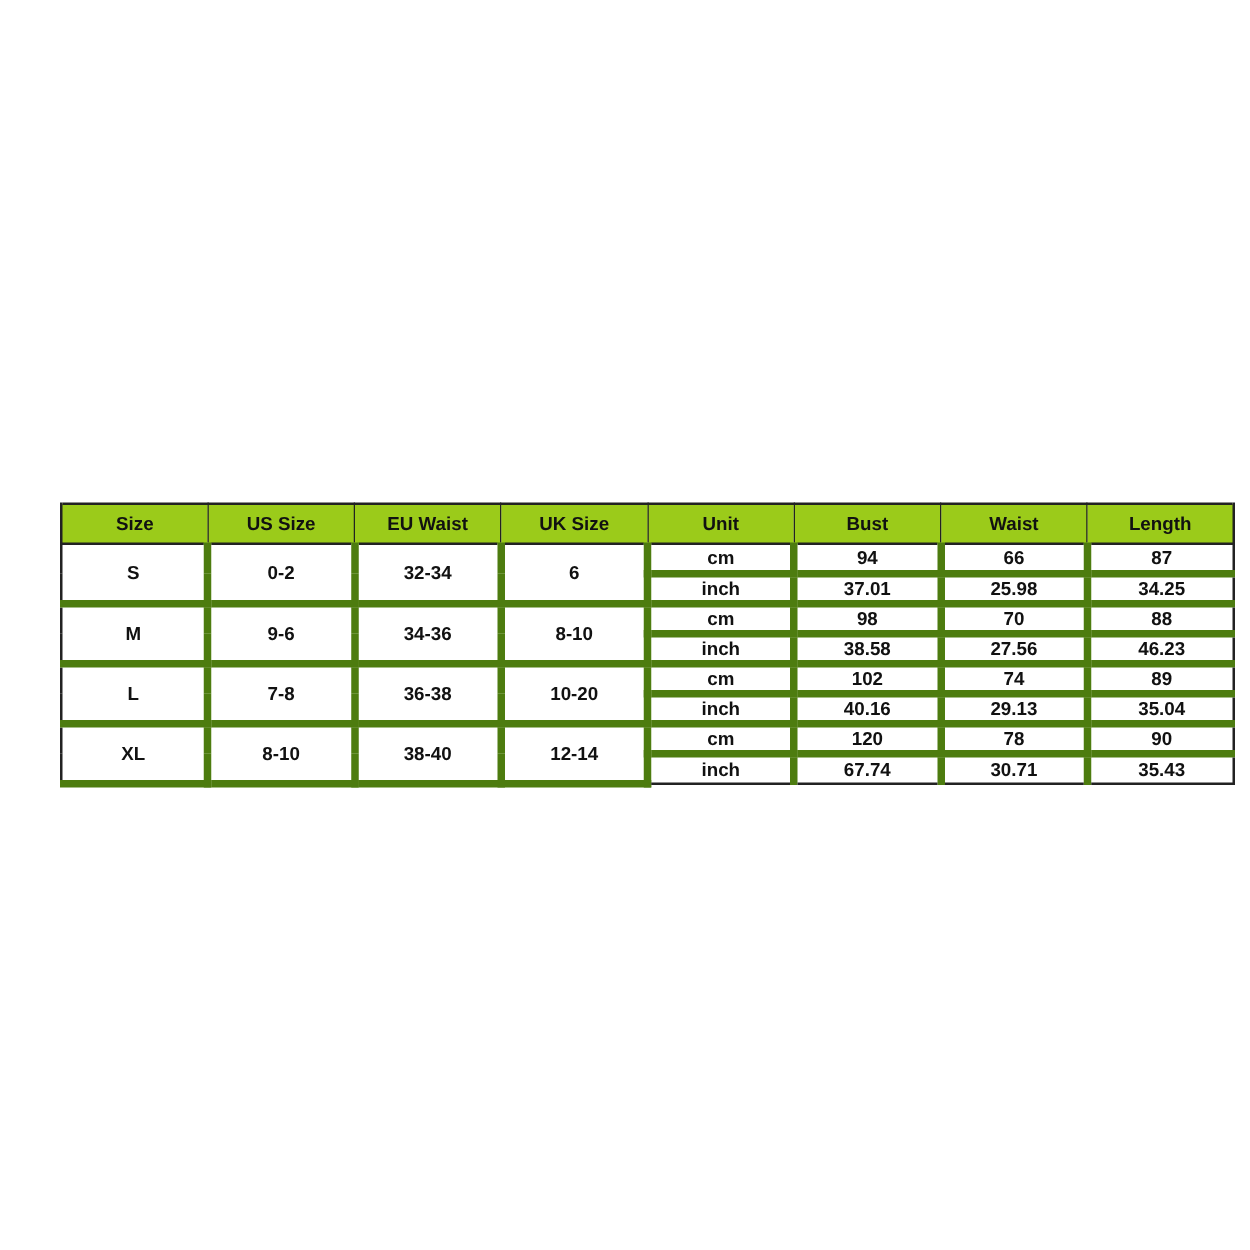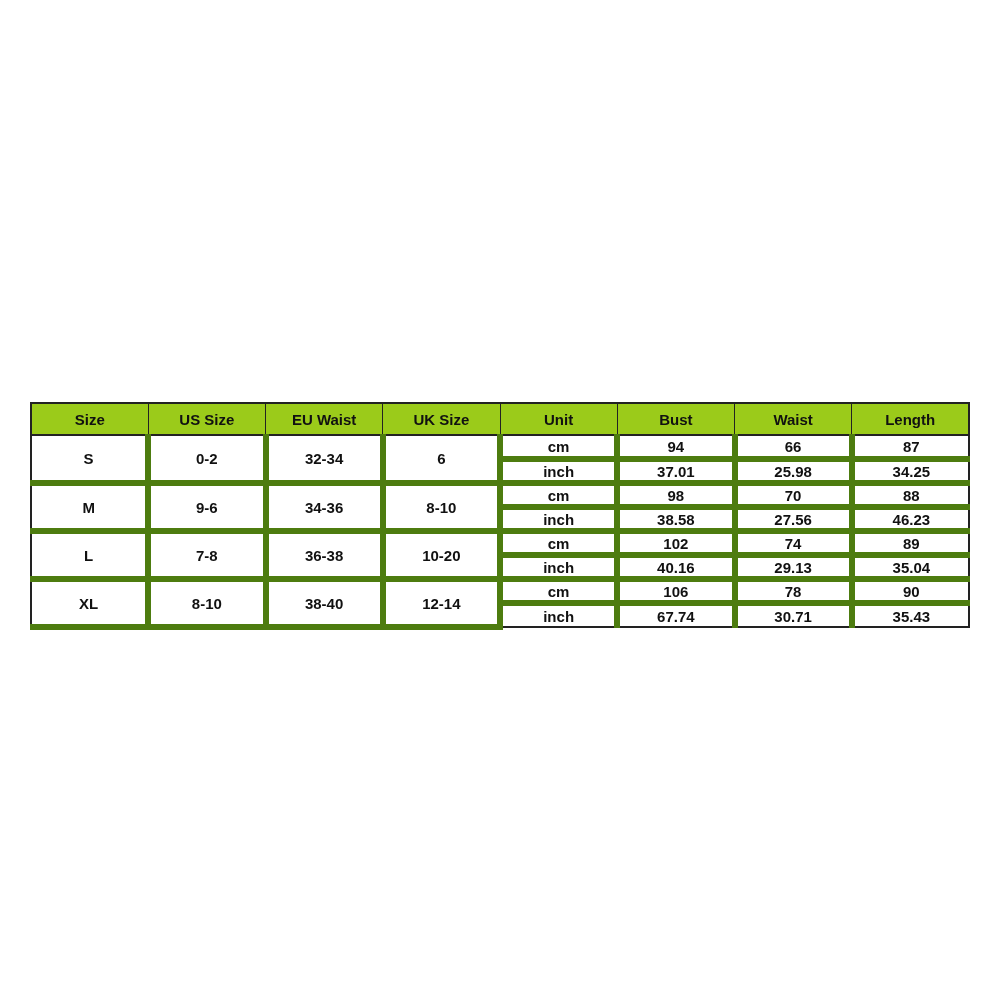--- a/index.html
+++ b/index.html
@@ -7,21 +7,21 @@
   .page {
     position: relative;
     width: 1000px;
     height: 1000px;
     background: #ffffff;
     font-family: "Liberation Sans", sans-serif;
     overflow: hidden;
   }
   table.size-chart {
     position: absolute;
-    left: 30px;
+    left: 48px;
     top: 402px;
     width: 940px;
     border-collapse: collapse;
     table-layout: fixed;
     border: 2px solid #222222;
   }
   table.size-chart th {
     background: #9BCB1A;
     color: #111111;
     font-weight: 700;
@@ -116,21 +116,21 @@
         <td>29.13</td>
         <td>35.04</td>
       </tr>
 
       <tr class="group-start">
         <td rowspan="2">XL</td>
         <td rowspan="2">8-10</td>
         <td rowspan="2">38-40</td>
         <td rowspan="2">12-14</td>
         <td>cm</td>
-        <td>106</td>
+        <td>120</td>
         <td>78</td>
         <td>90</td>
       </tr>
       <tr>
         <td>inch</td>
         <td>67.74</td>
         <td>30.71</td>
         <td>35.43</td>
       </tr>
     </tbody>

